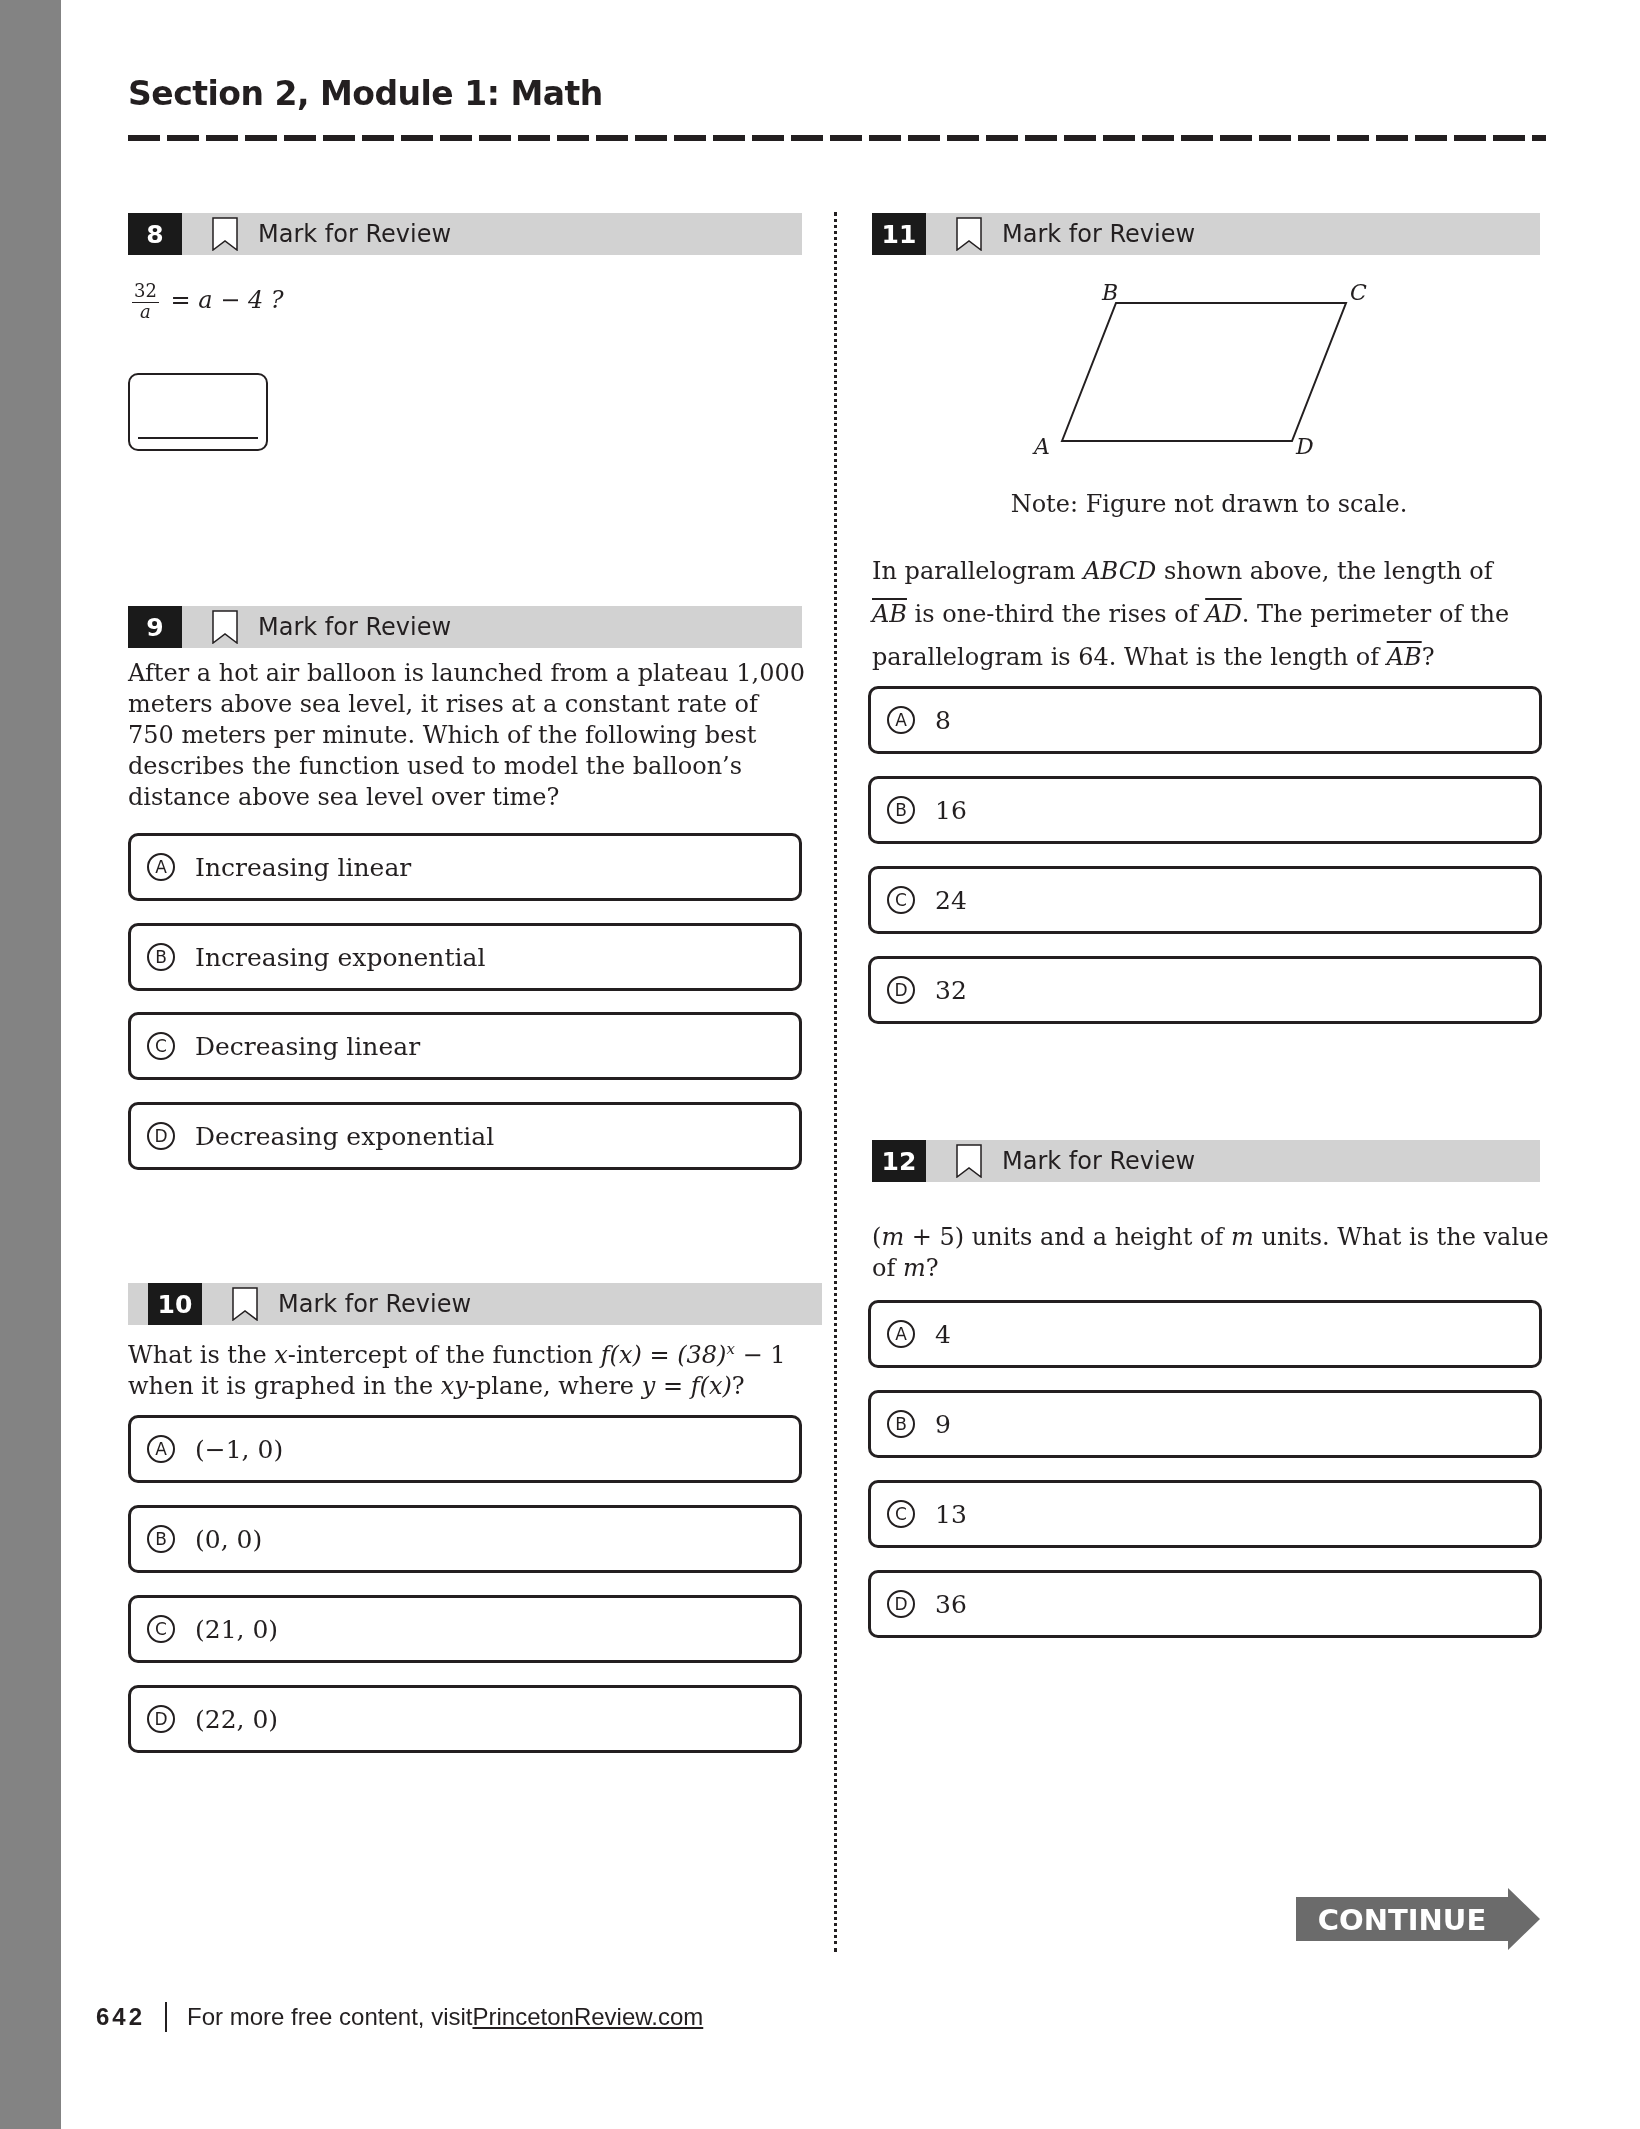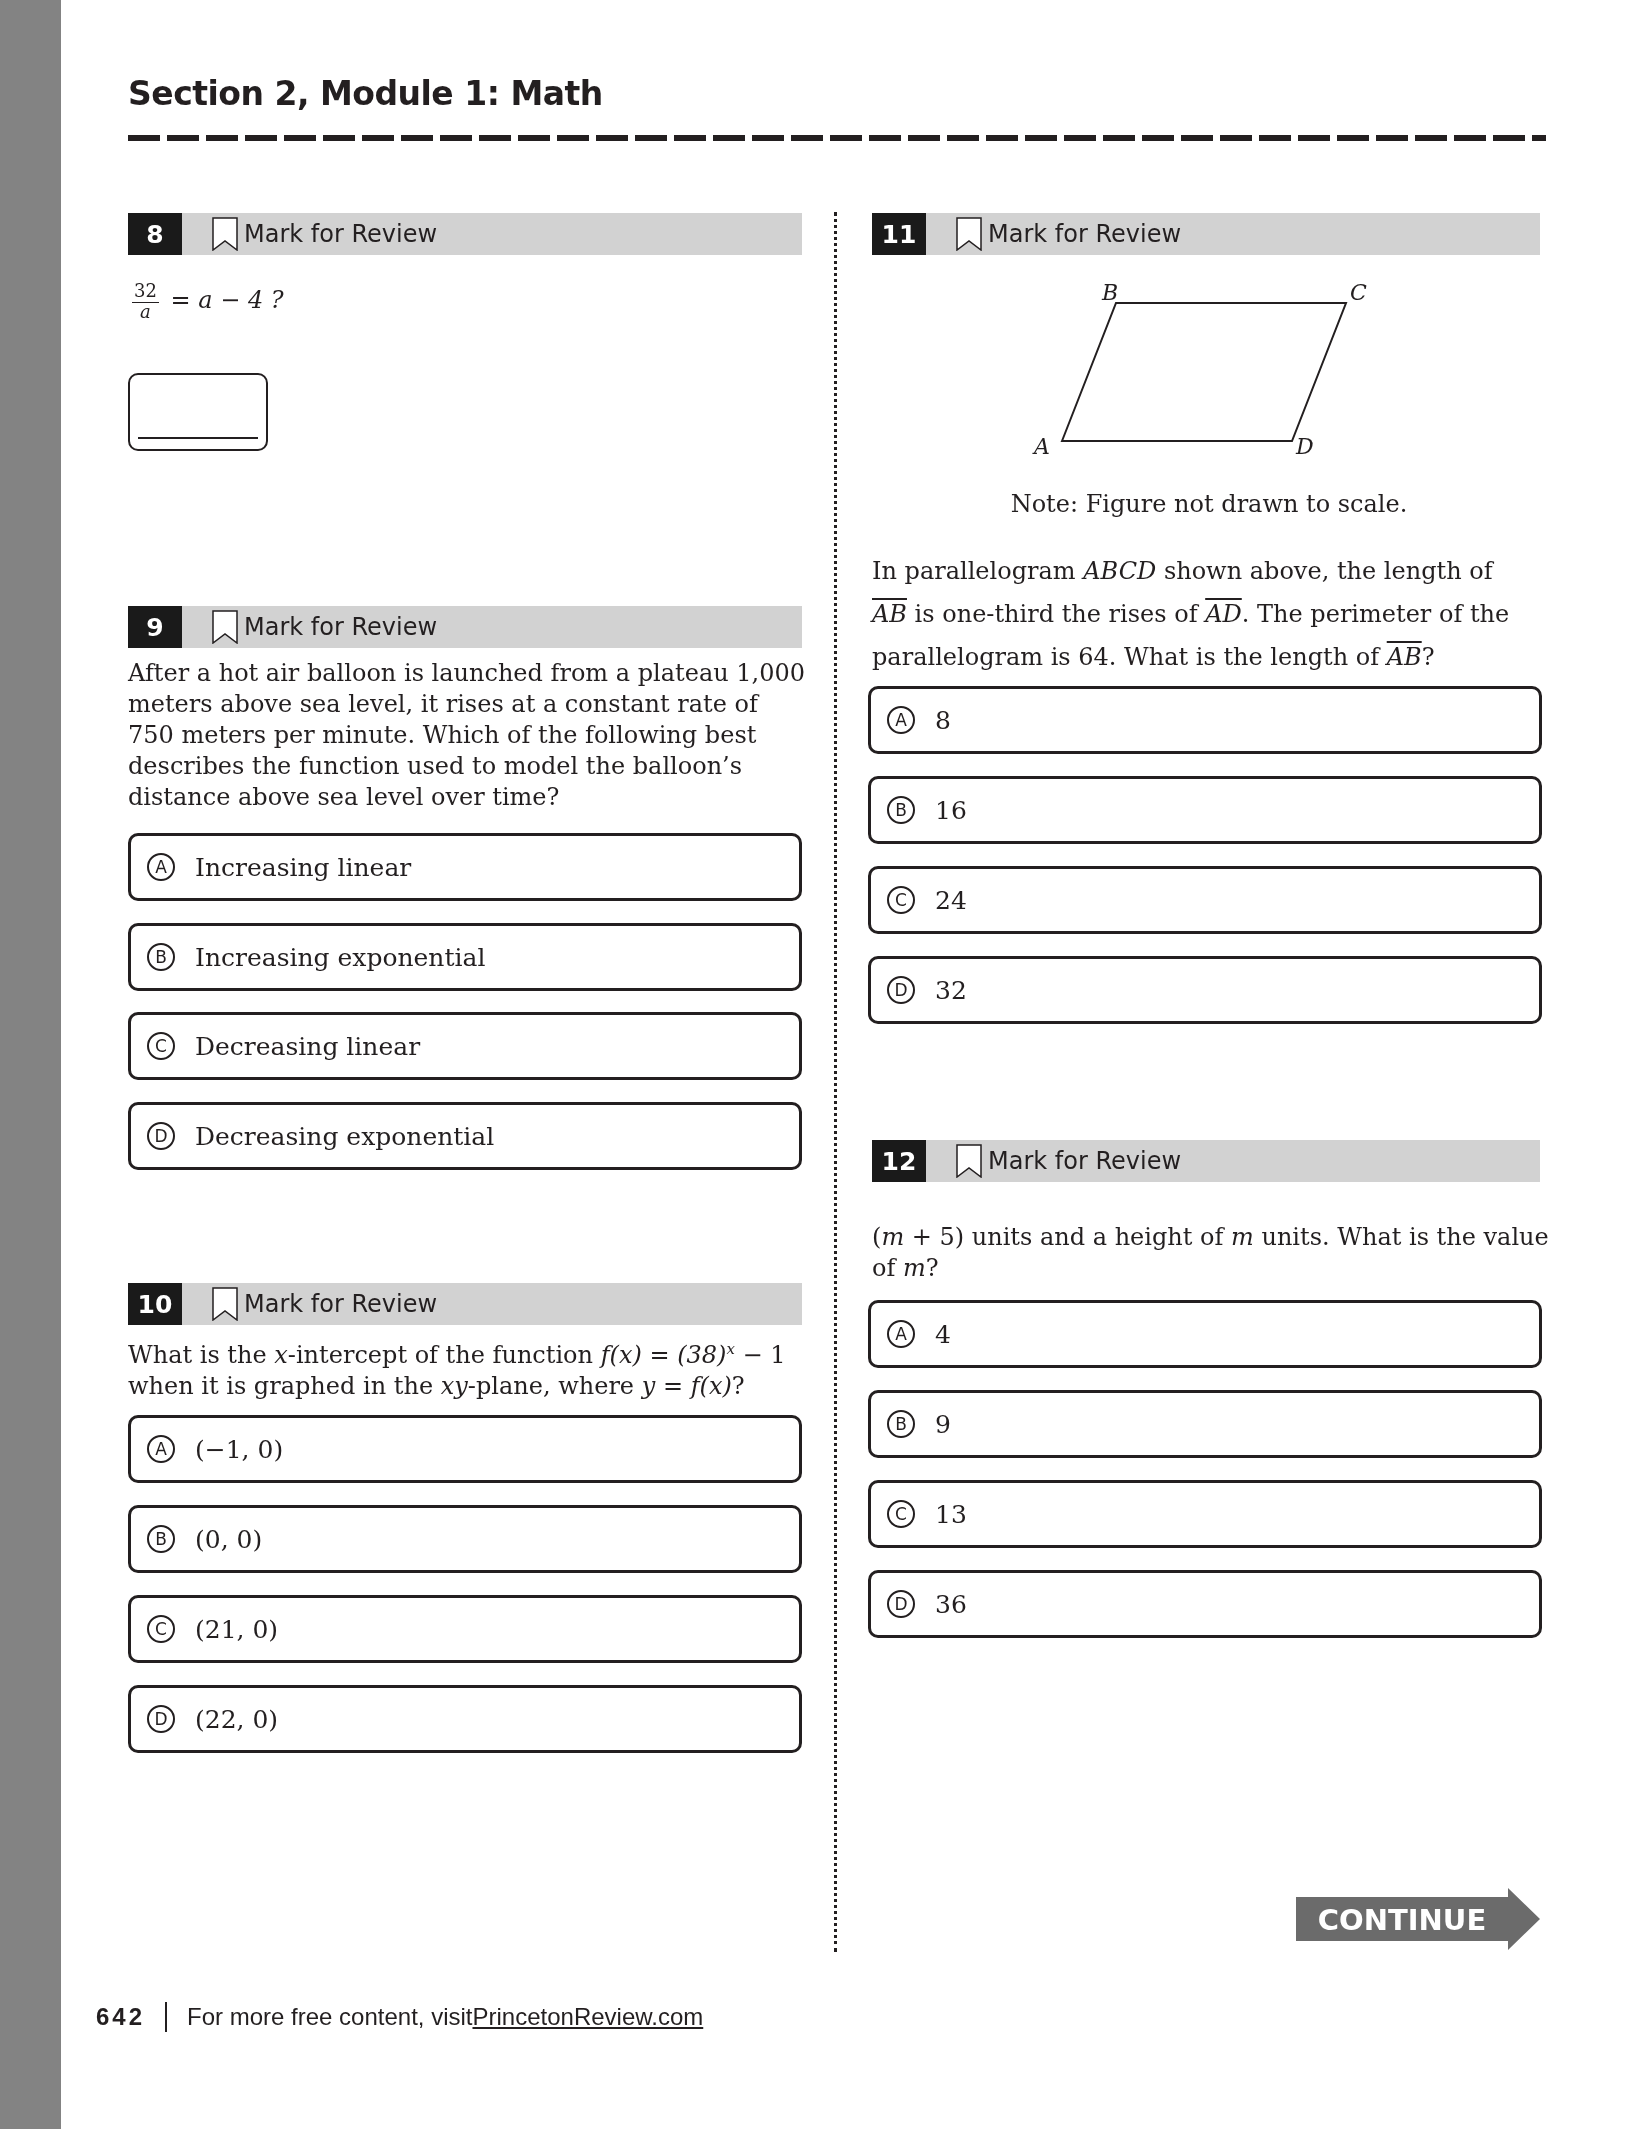--- a/index.html
+++ b/index.html
@@ -4,21 +4,21 @@
 <style>
   html,body{margin:0;padding:0;}
   body{width:1640px;height:2129px;position:relative;background:#fff;overflow:hidden;font-family:"DejaVu Serif",serif;color:#231f20;}
   .sidebar{position:absolute;left:0;top:0;width:61px;height:2129px;background:#838383;}
   .title{position:absolute;left:128px;top:74px;font-family:"DejaVu Sans",sans-serif;font-weight:bold;font-size:33px;letter-spacing:-0.5px;}
   .title-rule{position:absolute;left:128px;top:135px;width:1418px;height:6px;background:repeating-linear-gradient(90deg,#231f20 0 32px,transparent 32px 39px);}
   .divider{position:absolute;left:834px;top:212px;height:1740px;border-left:3px dotted #231f20;}
   .qhead{position:absolute;height:42px;background:#d2d2d2;display:flex;align-items:center;}
   .qnum{width:54px;height:42px;background:#1a1a1a;color:#fff;font-family:"DejaVu Sans",sans-serif;font-weight:bold;font-size:25px;display:flex;align-items:center;justify-content:center;}
   .bm{margin-left:30px;width:26px;height:34px;}
-  .mfr{margin-left:6px;font-family:"DejaVu Sans",sans-serif;font-size:24px;color:#231f20;}
+  .mfr{margin-left:20px;font-family:"DejaVu Sans",sans-serif;font-size:24px;color:#231f20;}
   .qtext{position:absolute;font-size:24px;line-height:31px;}
   .choice{position:absolute;height:68px;border:3px solid #231f20;border-radius:10px;box-sizing:border-box;display:flex;align-items:center;}
   .letter{margin-left:16px;width:28px;height:28px;border:2.5px solid #231f20;border-radius:50%;box-sizing:border-box;display:flex;align-items:center;justify-content:center;font-family:"DejaVu Sans",sans-serif;font-size:17px;}
   .ctext{margin-left:20px;font-size:25px;}
   .ansbox{position:absolute;left:128px;top:373px;width:140px;height:78px;border:2.5px solid #231f20;border-radius:10px;box-sizing:border-box;}
   .ansline{position:absolute;left:8px;right:8px;bottom:10px;height:2px;background:#231f20;}
   i{font-style:italic;}
   .frac{display:inline-flex;flex-direction:column;align-items:center;vertical-align:middle;font-size:18px;line-height:18px;margin:0 4px;}
   .frac .num{border-bottom:1.5px solid #231f20;padding:0 2px 2px;}
   .ov{text-decoration:overline;}
@@ -74,21 +74,21 @@
   </div>
 <div class="choice" style="left:128px;top:1012px;width:674px;">
     <div class="letter">C</div>
     <span class="ctext">Decreasing linear</span>
   </div>
 <div class="choice" style="left:128px;top:1102px;width:674px;">
     <div class="letter">D</div>
     <span class="ctext">Decreasing exponential</span>
   </div>
 
-<div class="qhead" style="left:128px;top:1283px;width:674px;">
+<div class="qhead" style="left:128px;top:1283px;width:674px;padding-left:20px;">
   <div class="qnum">10</div>
   <svg class="bm" viewBox="0 0 26 34">
       <path d="M1 1H25V33L13 24L1 33Z" fill="#fff" stroke="#231f20" stroke-width="1.5"></path>
     </svg>
   <span class="mfr">Mark for Review</span>
 </div>
 <div class="qtext" style="left:128px;top:1334px;width:690px;">
   <span>What is the </span><i>x</i><span>-intercept of the function </span><i>f(x) = (38)</i><sup><i>x</i></sup><span> − 1</span><br>
   <span>when it is graphed in the </span><i>xy</i><span>-plane, where </span><i>y = f(x)</i><span>?</span>
 </div>

